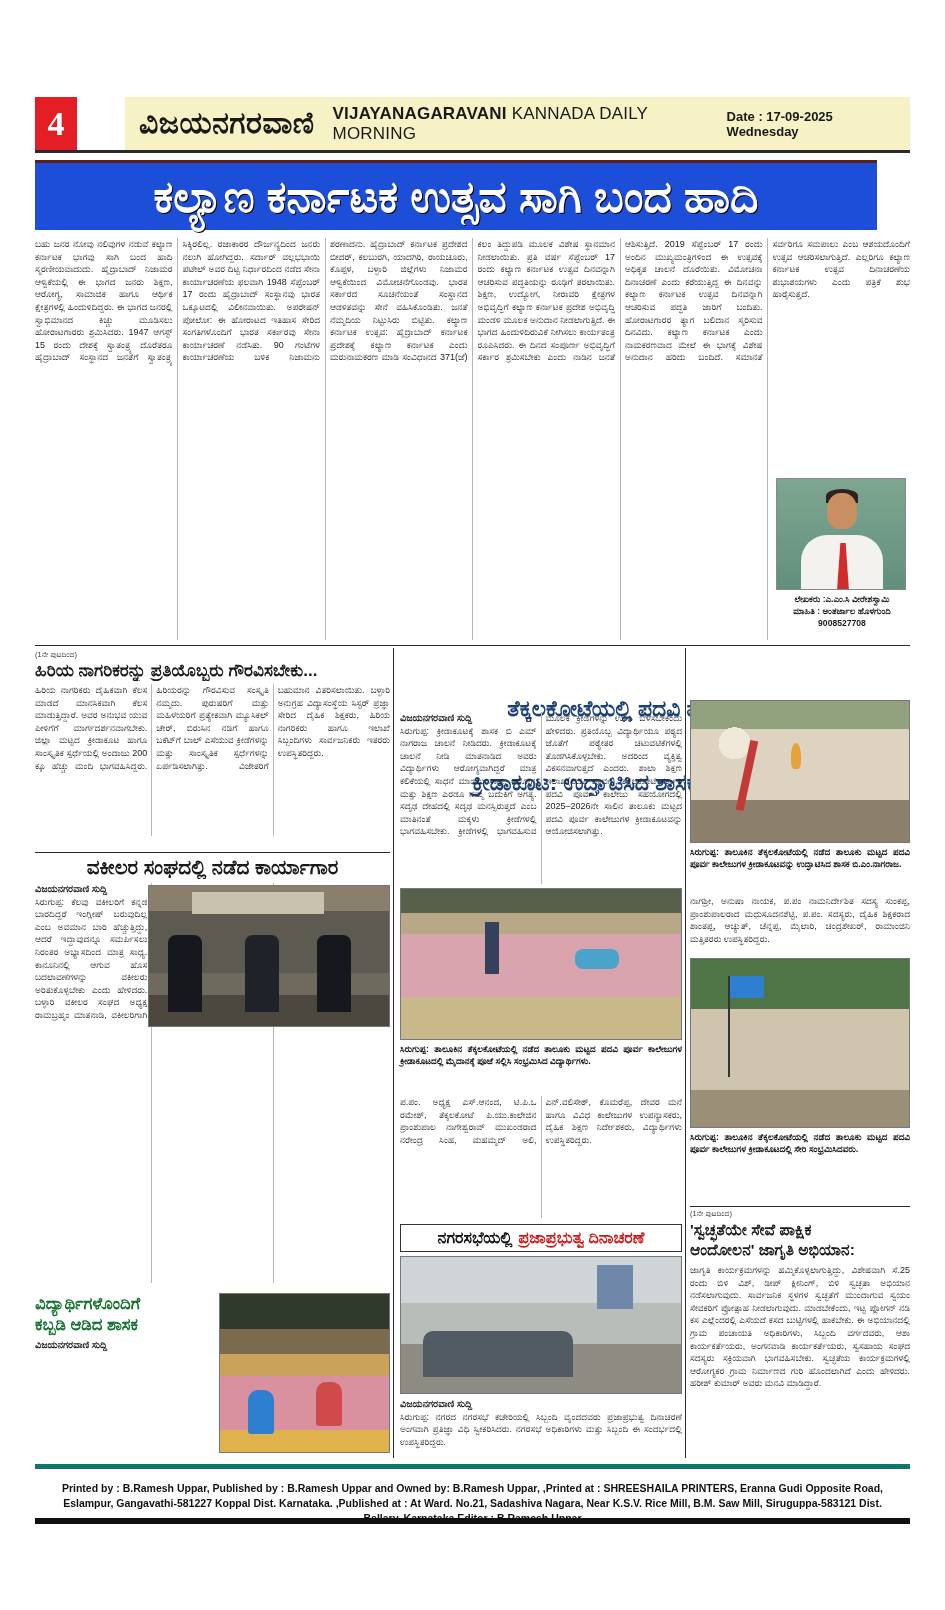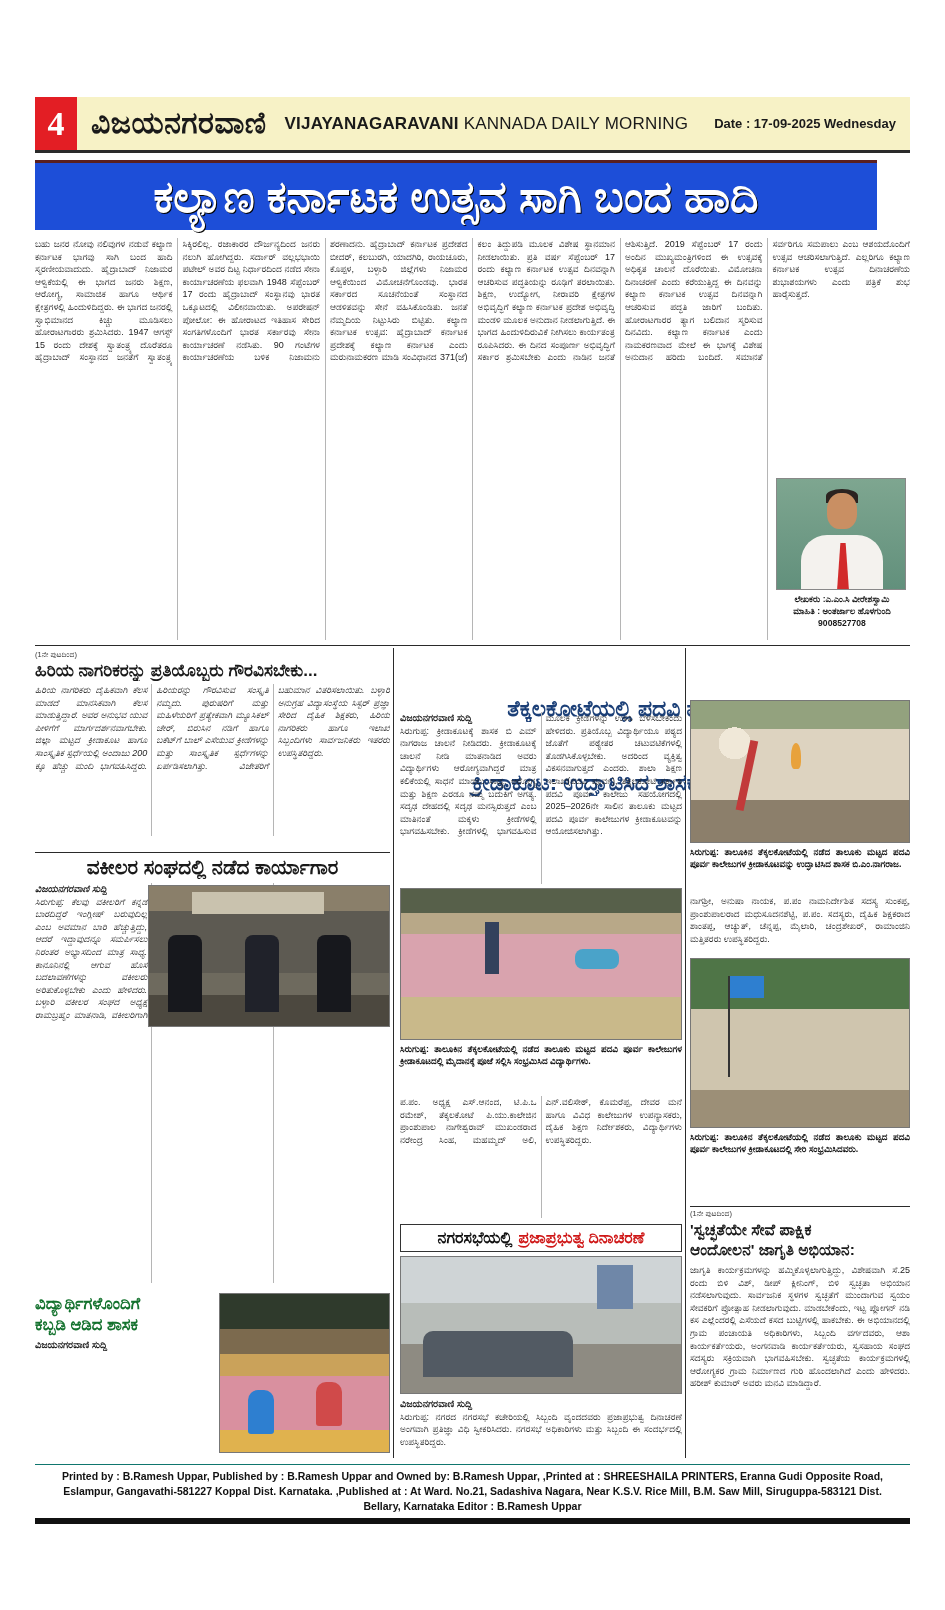--- a/index.html
+++ b/index.html
@@ -15,20 +15,21 @@
     display:flex; align-items:stretch; border-bottom:3px solid #2a2a2a;
   }
   .pageno {
     width:42px; background:#e31e24; color:#fff; display:flex;
     align-items:center; justify-content:center; font-size:34px; font-weight:bold;
     font-family:"Liberation Serif", serif;
   }
   .mastband {
     flex:1; background:#f7f2c6; display:flex; align-items:center; gap:18px;
     padding:0 14px;
+    margin-left:48px;
   }
   .mast-kn { font-size:30px; font-weight:bold; letter-spacing:0.5px; }
   .mast-en { font-size:17px; letter-spacing:0.2px; }
   .mast-en b { font-weight:900; }
   .mast-date { margin-left:auto; font-size:13px; font-weight:bold; }
   
   #lead-banner {
     position:absolute; left:35px; top:160px; width:842px; height:70px;
     background:#1d4ed8; border-top:3px solid #5a1f1f;
     display:flex; align-items:center; justify-content:center;
@@ -37,21 +38,21 @@
     color:#ffffff; font-weight:bold; font-size:44px; line-height:1;
     text-shadow:1px 1px 0 #000;
     white-space:nowrap;
   }
   
   .bodytxt {
     font-size:9px; line-height:12.6px; text-align:justify; color:#222;
     overflow:hidden;
   }
   .cols6 { column-count:6; column-gap:10px; column-rule:1px solid #b5b5b5; }
-  .cols3 { column-count:3; column-gap:9px;  column-rule:1px solid #b5b5b5;font-style:italic; }
+  .cols3 { column-count:3; column-gap:9px;  column-rule:1px solid #b5b5b5; }
   .cols2 { column-count:2; column-gap:9px;  column-rule:1px solid #b5b5b5; }
   #lead-article { position:absolute; left:35px; top:238px; width:875px; height:402px; }
   #lead-article .bodytxt { height:100%; }
   
   #author-box {
     position:absolute; right:2px; bottom:0; width:134px; height:162px;
     background:#fff; padding-left:2px;
   }
   .portrait {
     width:130px; height:112px; border:1px solid #888; position:relative;
@@ -164,21 +165,21 @@
   }
   #photo-municipal .w1 { position:absolute; left:70%; top:6%; width:36px; height:44px; background:#6f87a8; }
   #photo-municipal .g1 { position:absolute; left:8%; bottom:12%; width:150px; height:46px; background:#525a63; border-radius:10px 10px 0 0; }
   #municipal-text { position:absolute; left:400px; top:1398px; width:282px; }
   #municipal-text .bodytxt { height:58px; }
   
   #swachhata { position:absolute; left:690px; top:1206px; width:220px; border-top:1px solid #2a2a2a; padding-top:2px; }
   #swachhata h2 { font-size:15.5px; font-weight:bold; line-height:20px; margin:1px 0 4px 0; }
   #swachhata .bodytxt { height:208px; }
   
-  #footer { position:absolute; left:35px; top:1464px; width:875px; border-top:1px solid #0f766e; padding-top:4px; }
+  #footer { position:absolute; left:35px; top:1464px; width:875px; border-top:5px solid #0f766e; padding-top:12px; }
   #footer .fl { text-align:center; font-size:10.5px; font-weight:bold; line-height:15px; color:#111; }
   #footer-bar { position:absolute; left:35px; top:1518px; width:875px; height:6px; background:#111; }
   .nowrapfit { white-space:nowrap; overflow:hidden; }
 </style>
 </head>
 <body>
 
 <div id="page">
 
   <div id="masthead">

